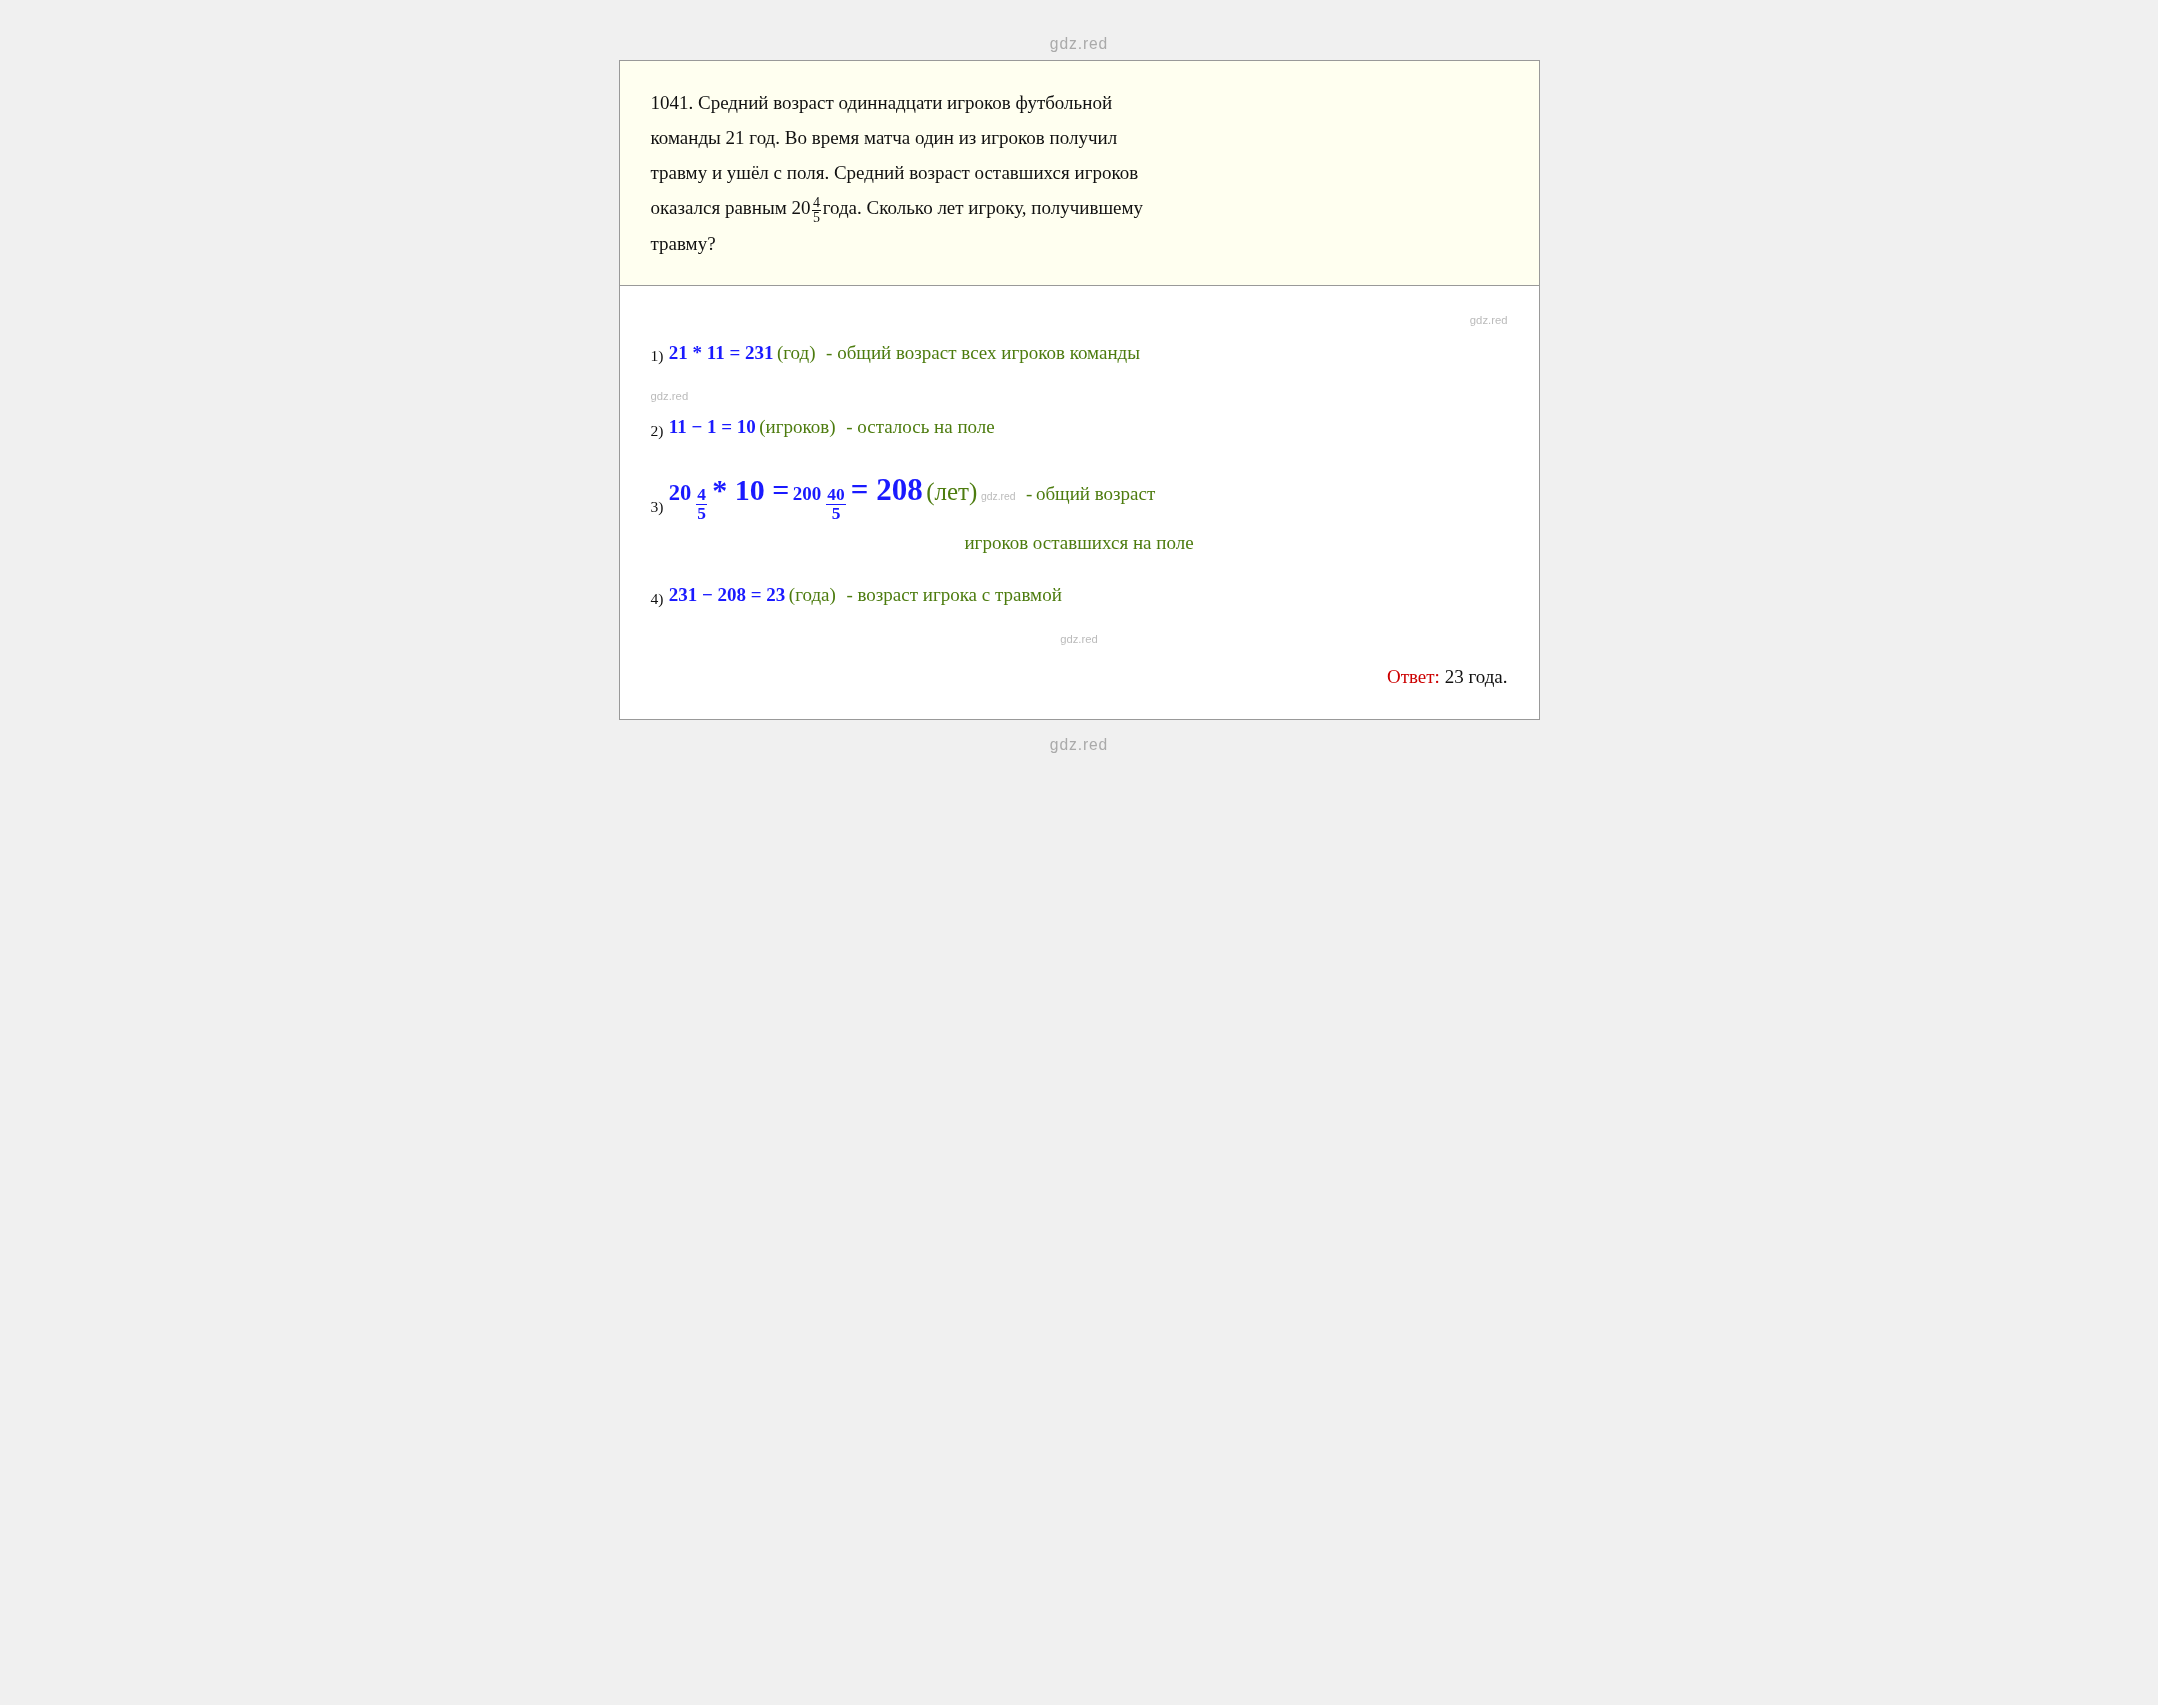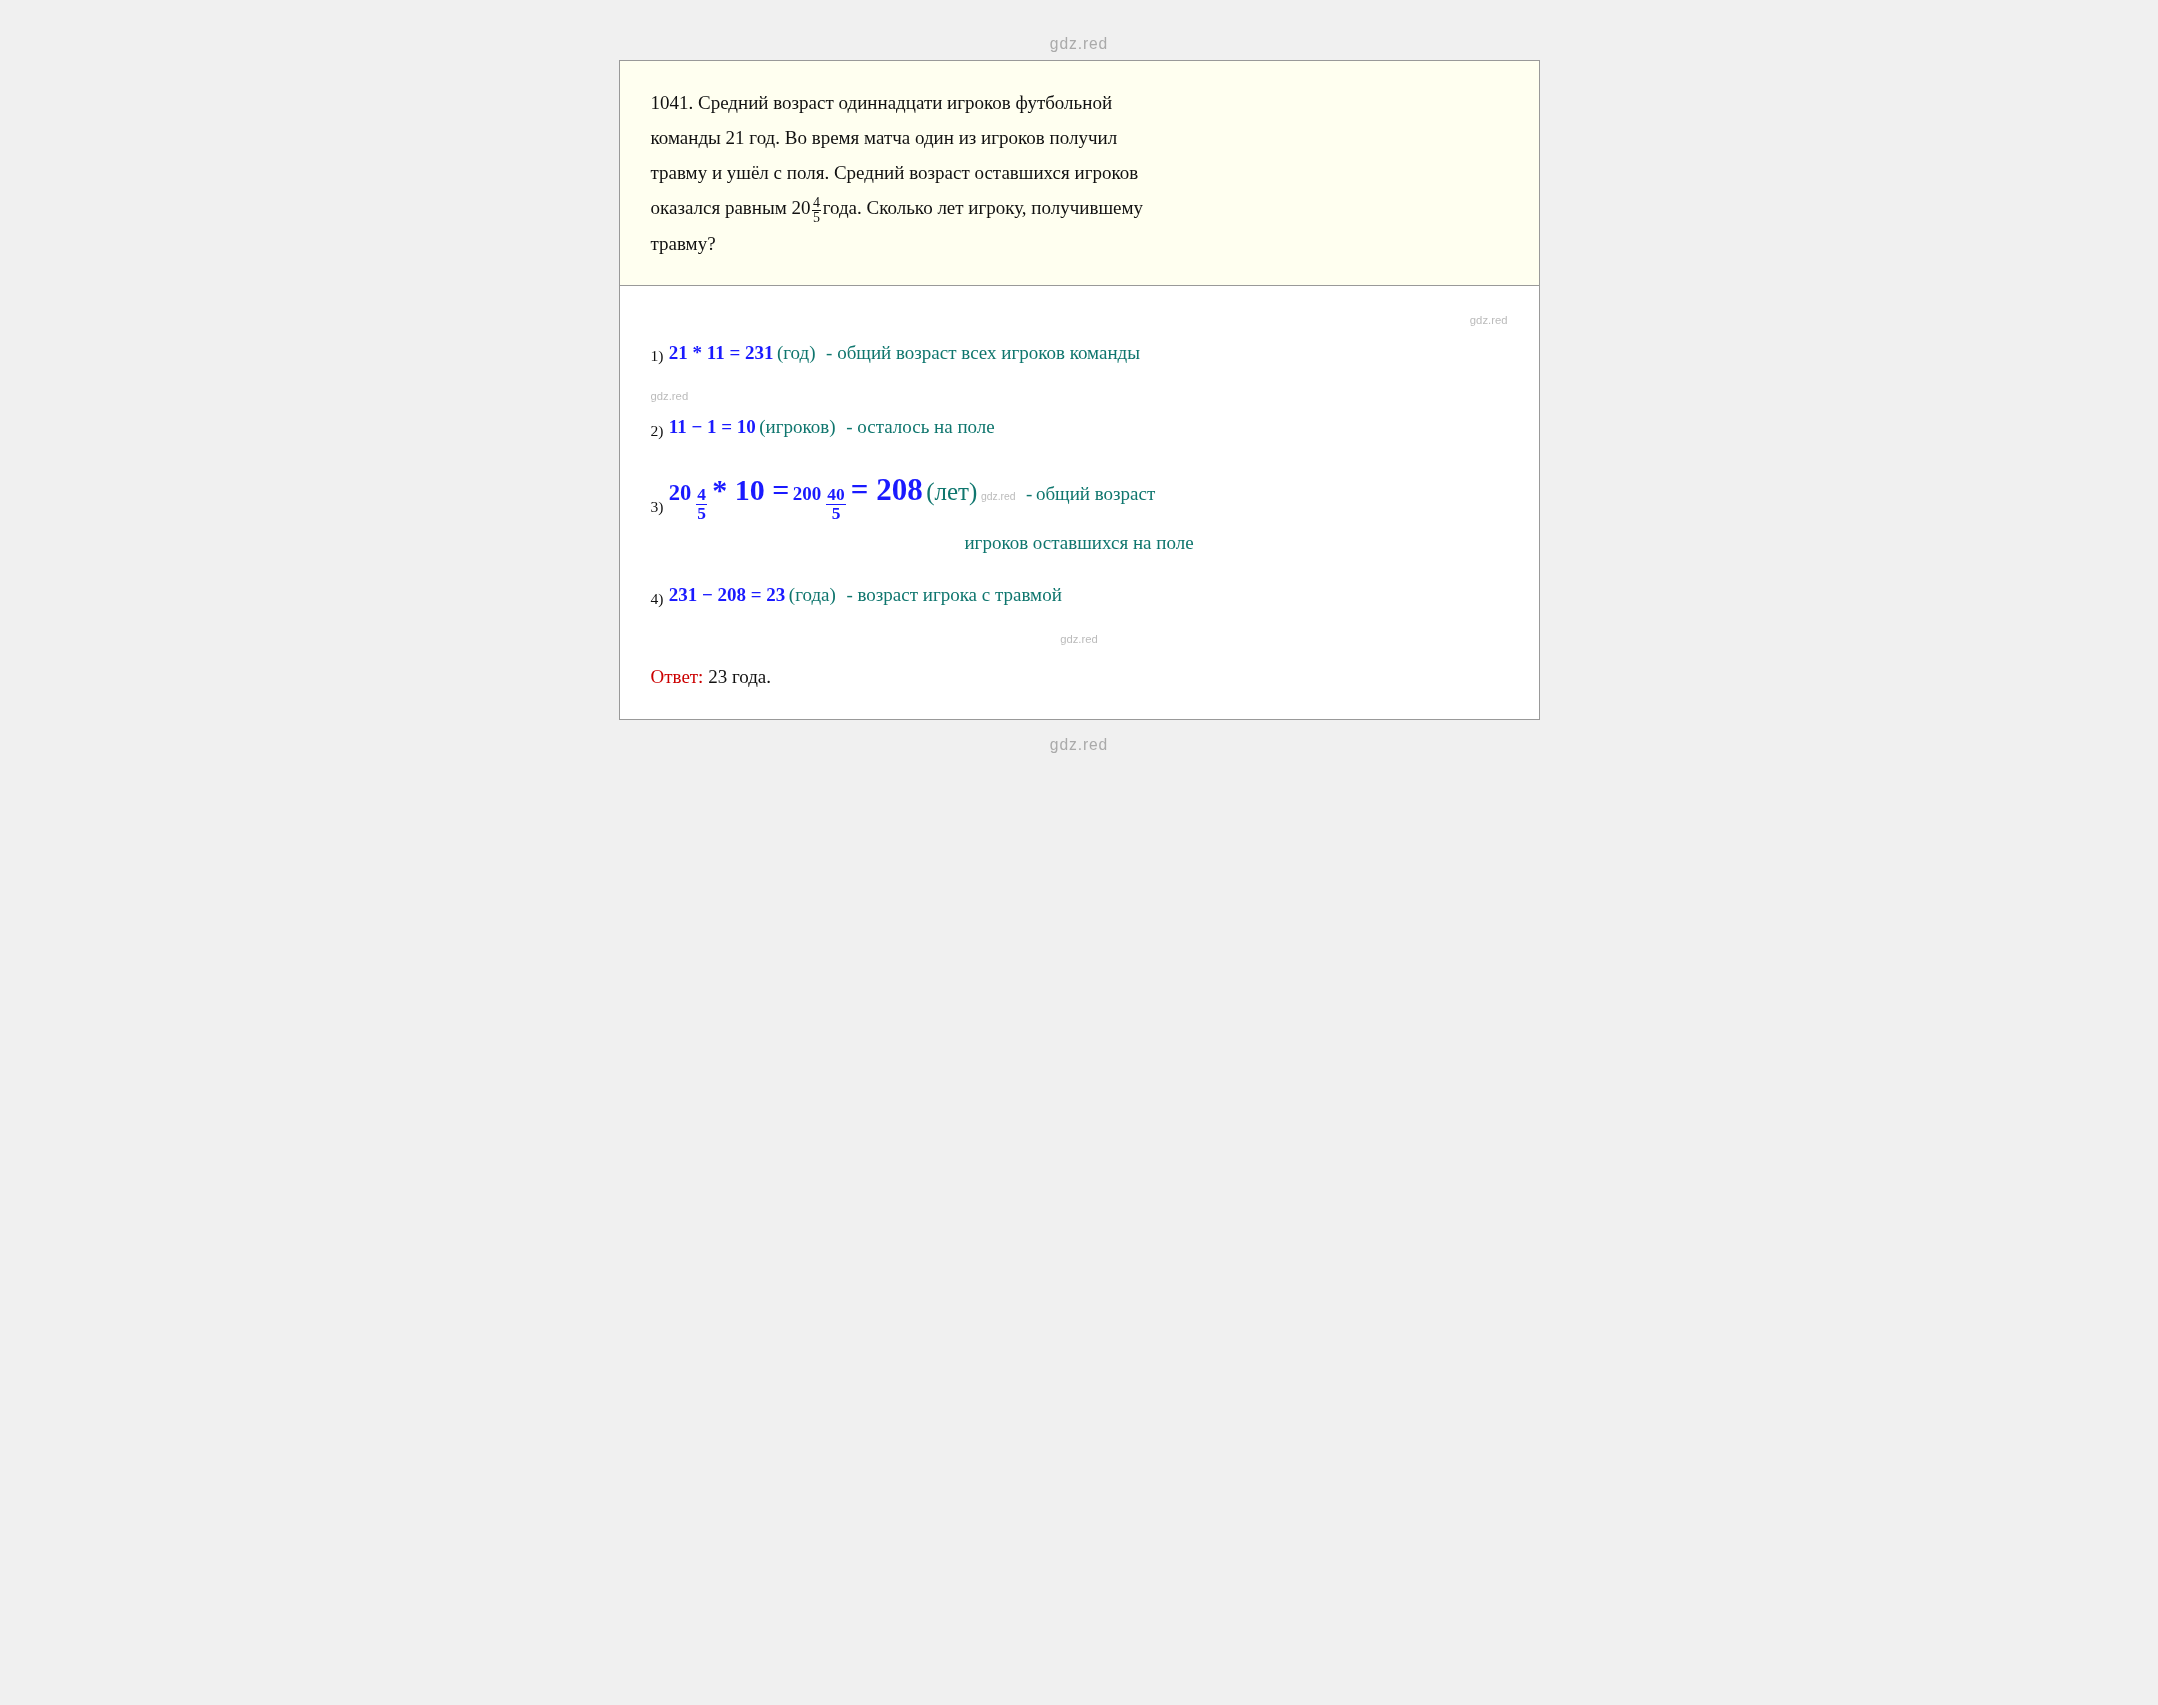--- a/index.html
+++ b/index.html
@@ -99,24 +99,25 @@
     .bottom-watermark {
       color: #aaa;
       font-size: 15.6px;
       font-family: Arial, sans-serif;
       margin-top: 15.6px;
       letter-spacing: 0.9px;
     }
 
     .answer-line {
       margin-top: 8.7px;
+      text-align: right;
     }
 
     .step-desc {
-      color: #0f766e;
+      color: #4d7c0f;
       font-weight: normal;
       font-size: 19px;
     }
 
     .step-row {
       margin-bottom: 15.6px;
     }
 
     .step-row-inner {
       display: flex;

